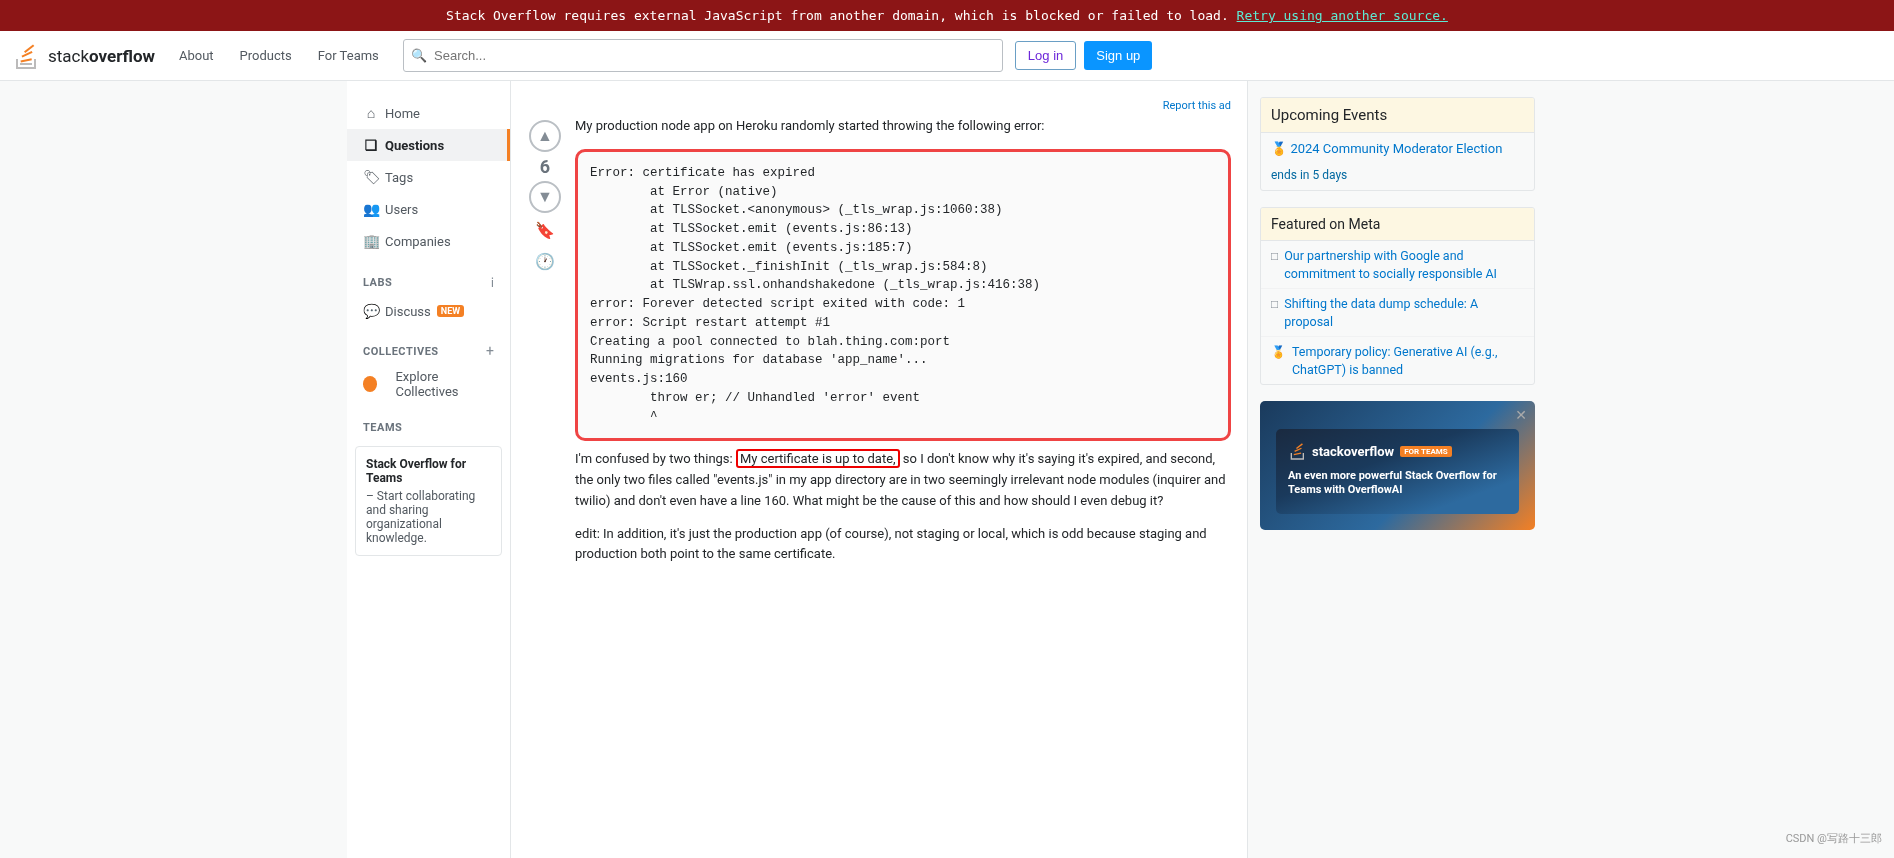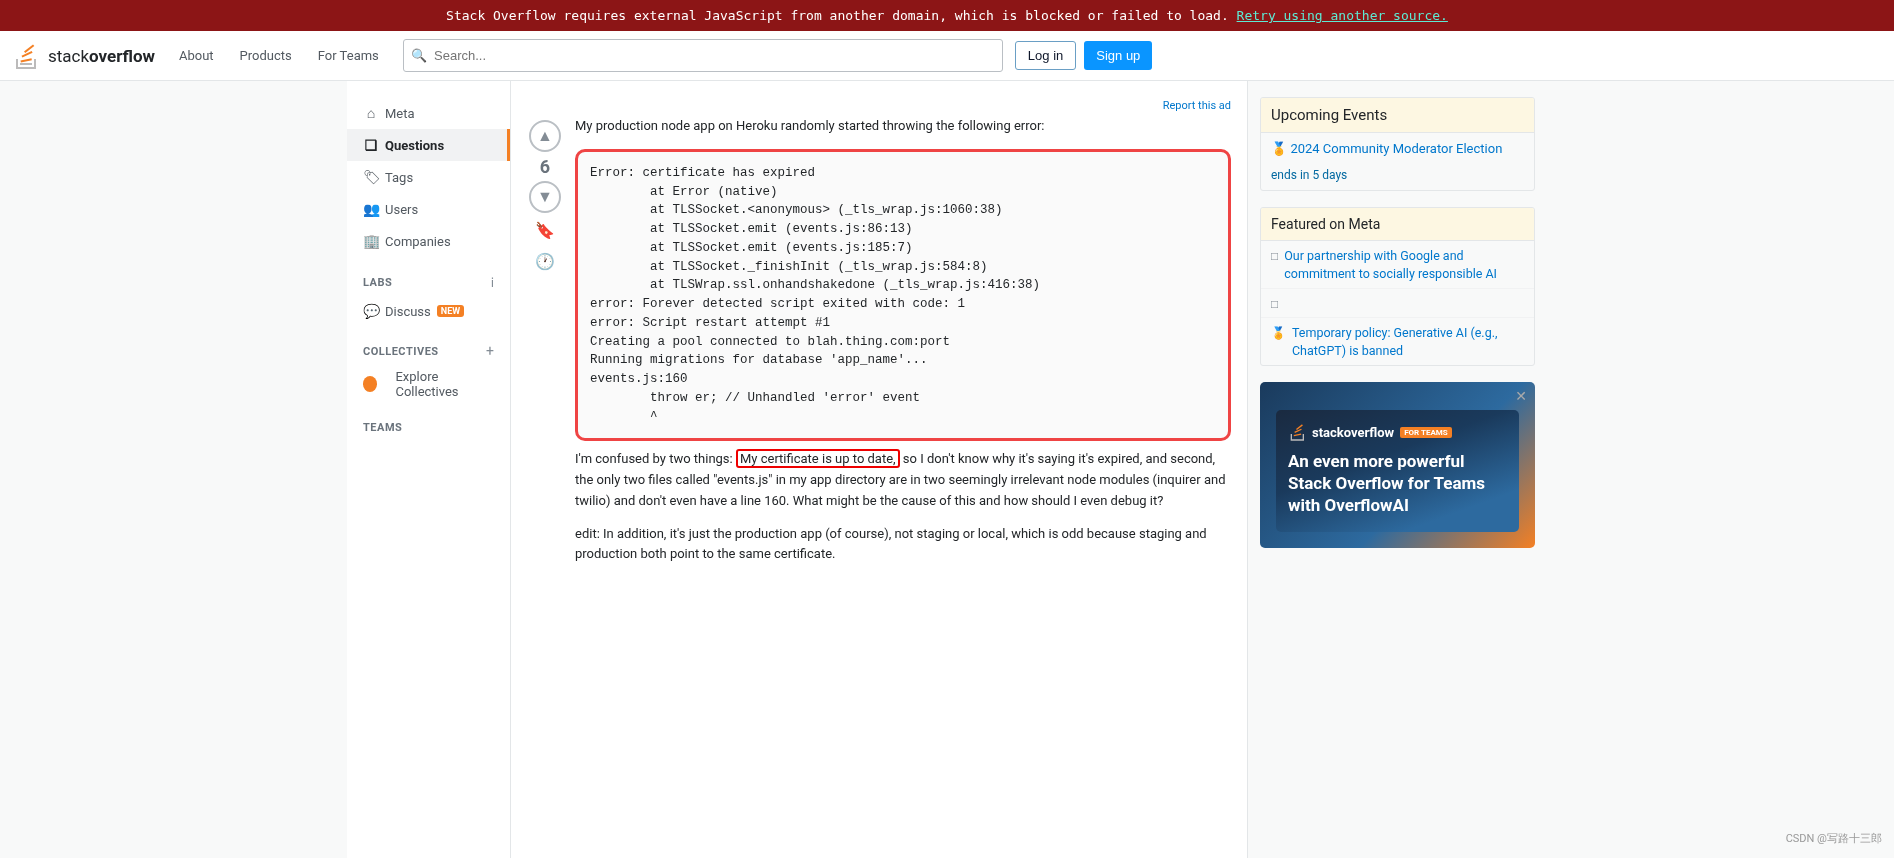--- a/index.html
+++ b/index.html
@@ -76,21 +76,21 @@
       font-size: 13px;
       color: #6a737c;
     }
     .search-icon-wrap { color: #838c95; margin-right: 6px; }
     .header-actions { display: flex; gap: 8px; margin-left: 12px; align-items: center; }
     .btn-login {
       padding: 6px 12px;
       border: 1px solid #6a9fc5;
       border-radius: 3px;
       background: #fff;
-      color: #0f172a;
+      color: #6d28d9;
       cursor: pointer;
       font-size: 13px;
     }
     .btn-signup {
       padding: 7px 12px;
       border-radius: 3px;
       background: #0a95ff;
       color: #fff;
       cursor: pointer;
       font-size: 13px;
@@ -328,21 +328,21 @@
     <button class="btn-login">Log in</button>
     <button class="btn-signup">Sign up</button>
   </div>
 </header>
 
 <div class="main-layout">
 
   <aside class="sidebar">
     <div class="sidebar-item">
       <span class="icon">⌂</span>
-      <span>Meta</span>
+      <span>Home</span>
     </div>
     <div class="sidebar-item active">
       <span class="icon">❏</span>
       <span>Questions</span>
     </div>
     <div class="sidebar-item">
       <span class="icon">🏷</span>
       <span>Tags</span>
     </div>
     <div class="sidebar-item">
@@ -367,20 +367,26 @@
     <div style="display:flex; align-items:center; justify-content:space-between; padding: 16px 16px 4px;">
       <span class="sidebar-section-title" style="padding:0;">COLLECTIVES</span>
       <span class="collectives-add">+</span>
     </div>
     <div class="explore-collectives">
       <span class="collective-icon"></span>
       <span>Explore Collectives</span>
     </div>
 
     <div class="sidebar-section-title">TEAMS</div>
+    <div class="sidebar-teams-block">
+      <div class="team-title">
+        <span>Stack Overflow for Teams</span>
+      </div>
+      <div style="color:#525960; font-size:12px; margin-top:4px;">– Start collaborating and sharing organizational knowledge.</div>
+    </div>
   </aside>
 
   <main class="main-content">
     <div style="text-align:right; margin-bottom:4px;">
       <span class="report-ad">Report this ad</span>
     </div>
 
     <div class="question-wrapper">
 
       <div class="vote-column">
@@ -432,20 +438,21 @@
 
     <div class="featured-meta-widget widget">
       <div class="widget-title">Featured on Meta</div>
       <div class="widget-content">
         <div class="meta-item">
           <span class="meta-icon">□</span>
           <span class="meta-link">Our partnership with Google and commitment to socially responsible AI</span>
         </div>
         <div class="meta-item">
           <span class="meta-icon">□</span>
+          <span class="meta-link">Shifting the data dump schedule: A proposal</span>
         </div>
         <div class="meta-item">
           <span class="meta-icon" style="color:#f48024;">🏅</span>
           <span class="meta-link">Temporary policy: Generative AI (e.g., ChatGPT) is banned</span>
         </div>
       </div>
     </div>
 
     <div class="ad-block" style="position:relative;">
       <div class="ad-block" style="padding:12px; border-radius:5px; background: linear-gradient(160deg, #1a2a40 0%, #1a3a5c 40%, #2d6a9f 80%);">
@@ -454,21 +461,21 @@
             <svg width="20" height="20" viewBox="0 0 30 30">
               <path d="M22 26v-8h2v10H4V18h2v8z" fill="#bcbbbb"></path>
               <path d="M8.5 19.5l11-2.3.4 2-11 2.3z" fill="#f48024"></path>
               <path d="M9.5 14.8l10.2-4.8.9 1.8-10.2 4.8z" fill="#f48024"></path>
               <path d="M12 10.5l9-7 1.3 1.6-9 7z" fill="#f48024"></path>
             </svg>
             <span style="color:#fff; font-size:13px; font-weight:bold;">stackoverflow</span>
           </span>
           <span style="background:#f48024; color:#fff; font-size:8px; padding:1px 4px; border-radius:2px; font-weight:bold;">FOR TEAMS</span>
         </div>
-        <h3 style="color:#fff; font-size:17px; line-height:1.3; margin-top:8px;">An even more powerful Stack Overflow for Teams with OverflowAI</h3>
+        <h3 style="color:#fff; font-size:11px; line-height:1.3; margin-top:8px;">An even more powerful Stack Overflow for Teams with OverflowAI</h3>
         <button style="position:absolute; top:6px; right:8px; background:none; border:none; color:#aaa; cursor:pointer; font-size:14px;">✕</button>
       </div>
     </div>
 
   </aside>
 </div>
 
 <div class="watermark">CSDN @写路十三郎</div>
 
 </body></html>

